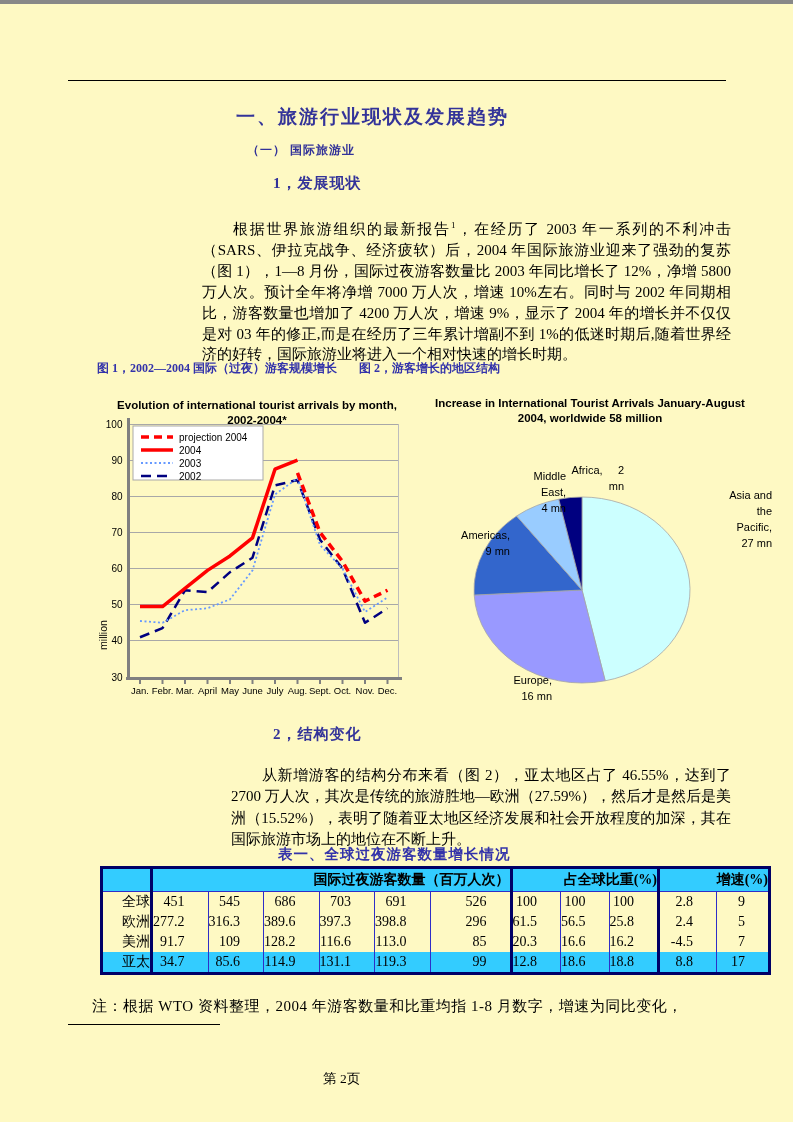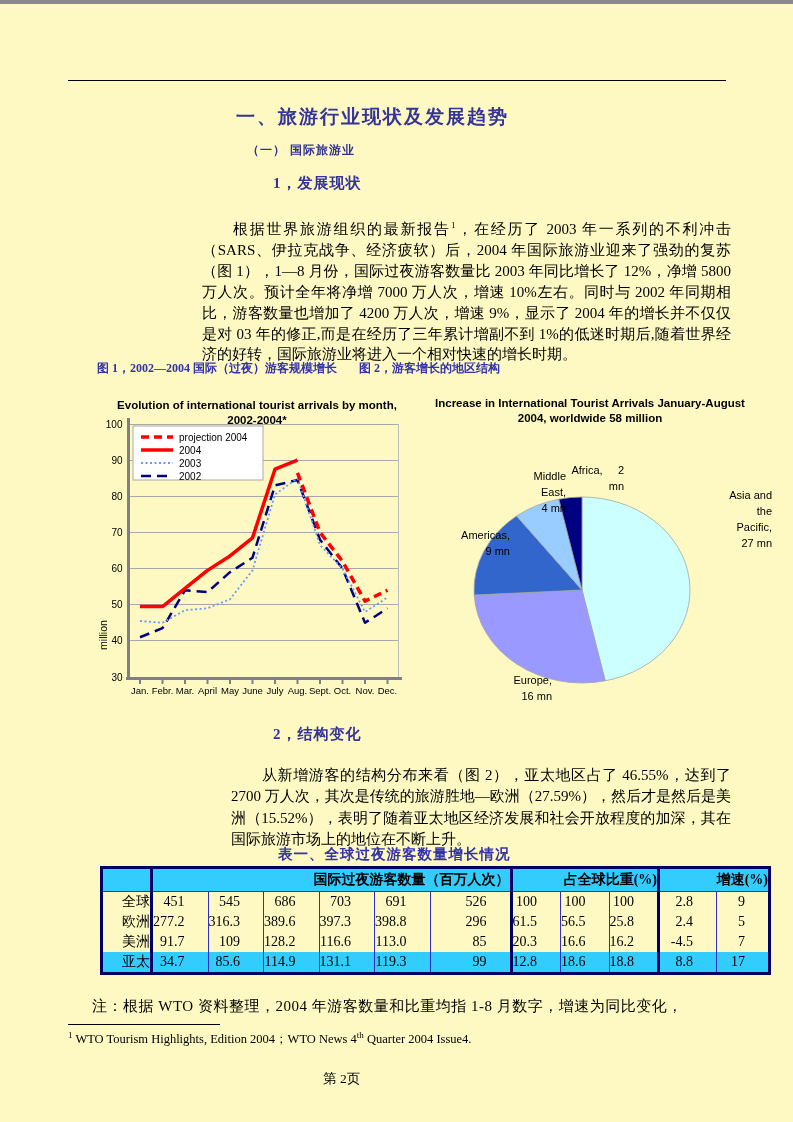--- a/index.html
+++ b/index.html
@@ -215,15 +215,14 @@
           <td class="num">18.6</td>
           <td class="num">18.8</td>
           <td class="num gsep">8.8</td>
           <td class="num">17</td>
         </tr>
       </tbody>
     </table>
 
   <div class="abs note">注：根据 WTO 资料整理，2004 年游客数量和比重均指 1-8 月数字，增速为同比变化，</div>
   <div class="abs footnote-rule"></div>
-  <div class="abs footnote"><sup>1</sup> <span>WTO Tourism Highlights, Edition 2004；WTO News 4</span><sup>th</sup><span> Quarter 2004 Issue4.</span></div>
   <div class="abs page-number">第 2页</div>
 </div>
 
 </body></html>

